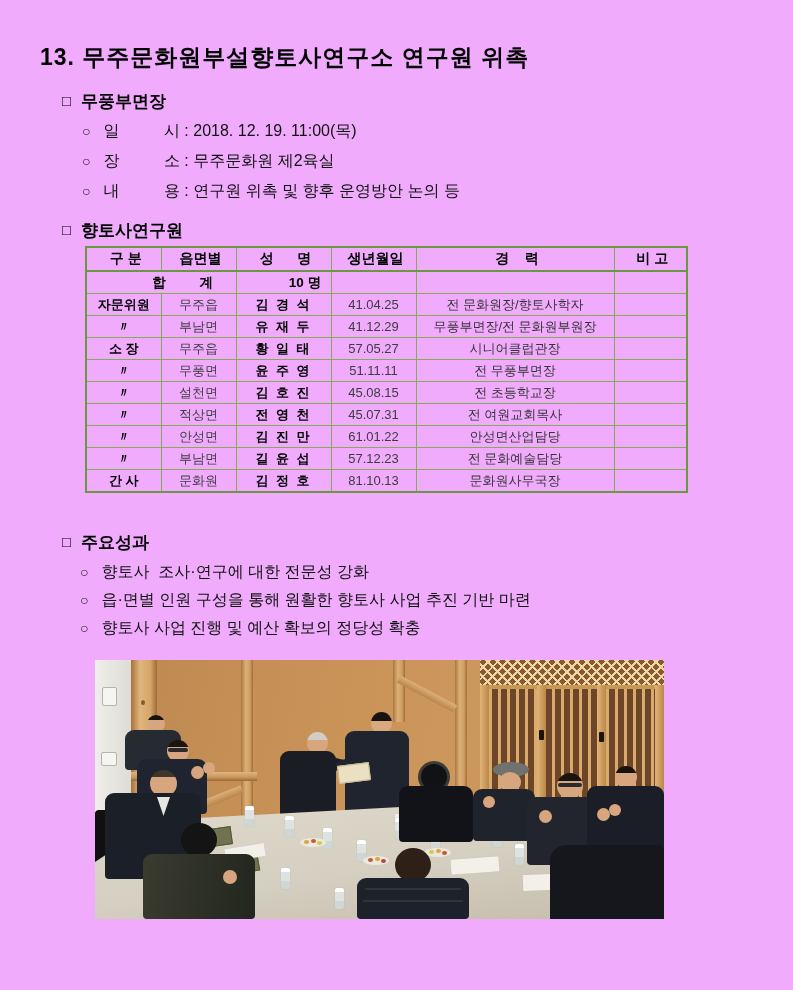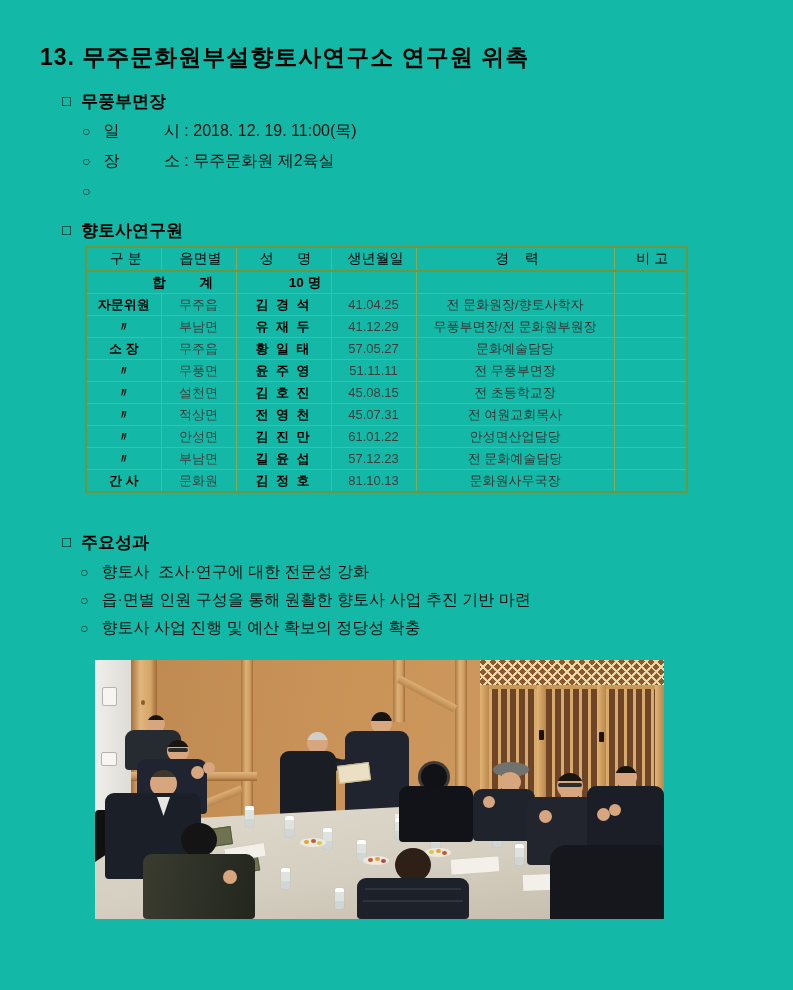--- a/index.html
+++ b/index.html
@@ -1,38 +1,38 @@
 <!DOCTYPE html>
 <html><head>
 <meta charset="utf-8">
 <style>
   html,body{margin:0;padding:0;background:#ffffff;}
   body{width:793px;height:990px;font-family:"Liberation Sans","DejaVu Sans",sans-serif;color:#000;}
-  .page{position:relative;width:793px;height:990px;background:#14b8a6;overflow:hidden;}
+  .page{position:relative;width:793px;height:990px;background:#f0abfc;overflow:hidden;}
 
   .title{position:absolute;left:40px;top:42px;margin:0;font-size:23px;font-weight:bold;letter-spacing:1px;white-space:pre;}
 
   .sec-head{position:absolute;left:62px;display:flex;align-items:center;gap:10px;font-size:17px;font-weight:bold;white-space:pre;}
   .sec-head .sq{font-size:15px;font-weight:normal;transform:translateY(-1px);}
   #h-overview{top:90px;}
   #h-researchers{top:219px;}
   #h-outcomes{top:531px;}
 
   ul.items{list-style:none;margin:0;padding:0;position:absolute;}
   ul.items li{display:flex;align-items:center;gap:13px;white-space:pre;font-size:16px;color:#111;}
   #overview-items{left:82px;top:116px;}
   #overview-items li{height:30px;}
   #outcomes-items{left:80px;top:558px;}
   #outcomes-items li{height:28px;}
   .circ{font-size:14px;color:#222;}
 
   table.research{position:absolute;left:85px;top:246px;width:601px;border-collapse:collapse;table-layout:fixed;
     border:2px solid #6b9740;}
   table.research th,table.research td{border:1px solid #84ab55;white-space:pre;overflow:hidden;padding:0 3px;}
-  table.research th{height:22px;font-size:14px;font-weight:normal;text-align:center;border-bottom:2px solid #6b9740;padding-left:7px;}
+  table.research th{height:22px;font-size:14px;font-weight:bold;text-align:center;border-bottom:2px solid #6b9740;padding-left:7px;}
   table.research td{height:21px;font-size:13px;text-align:center;}
   tr.summary td{font-weight:bold;color:#000;font-size:13.5px;padding-left:46px;}
   td.col-gubun{font-weight:bold;color:#000;}
   td.col-name{font-weight:bold;color:#000;letter-spacing:2px;}
   td.col-region,td.col-birth{color:#3d3d3d;}
   td.col-career{color:#343434;}
 
   
   .photo{position:absolute;left:95px;top:660px;width:569px;height:259px;overflow:hidden;
     background:linear-gradient(100deg,#bd8850 0%,#ca9459 45%,#d09c63 100%);}
@@ -78,21 +78,21 @@
 
   <h1 class="title">13. 무주문화원부설향토사연구소 연구원 위촉</h1>
 
   <div class="sec-head" id="h-overview">
     <span class="sq">□</span>
     <span>무풍부면장</span>
   </div>
   <ul class="items" id="overview-items">
       <li><span class="circ">○</span><span>일          시 : 2018. 12. 19. 11:00(목)</span></li>
       <li><span class="circ">○</span><span>장          소 : 무주문화원 제2육실</span></li>
-      <li><span class="circ">○</span></li>
+      <li><span class="circ">○</span><span>내          용 : 연구원 위촉 및 향후 운영방안 논의 등</span></li>
     </ul>
 
   <div class="sec-head" id="h-researchers">
     <span class="sq">□</span>
     <span>향토사연구원</span>
   </div>
 
   <table class="research">
     <colgroup>
       <col style="width:75px">
@@ -134,21 +134,21 @@
           <td class="col-name">유 재 두</td>
           <td class="col-birth">41.12.29</td>
           <td class="col-career">무풍부면장/전 문화원부원장</td>
           <td class="col-note"></td>
         </tr>
         <tr>
           <td class="col-gubun">소 장</td>
           <td class="col-region">무주읍</td>
           <td class="col-name">황 일 태</td>
           <td class="col-birth">57.05.27</td>
-          <td class="col-career">문화예술담당</td>
+          <td class="col-career">시니어클럽관장</td>
           <td class="col-note"></td>
         </tr>
         <tr>
           <td class="col-gubun">〃</td>
           <td class="col-region">무풍면</td>
           <td class="col-name">윤 주 영</td>
           <td class="col-birth">51.11.11</td>
           <td class="col-career">전 무풍부면장</td>
           <td class="col-note"></td>
         </tr>

